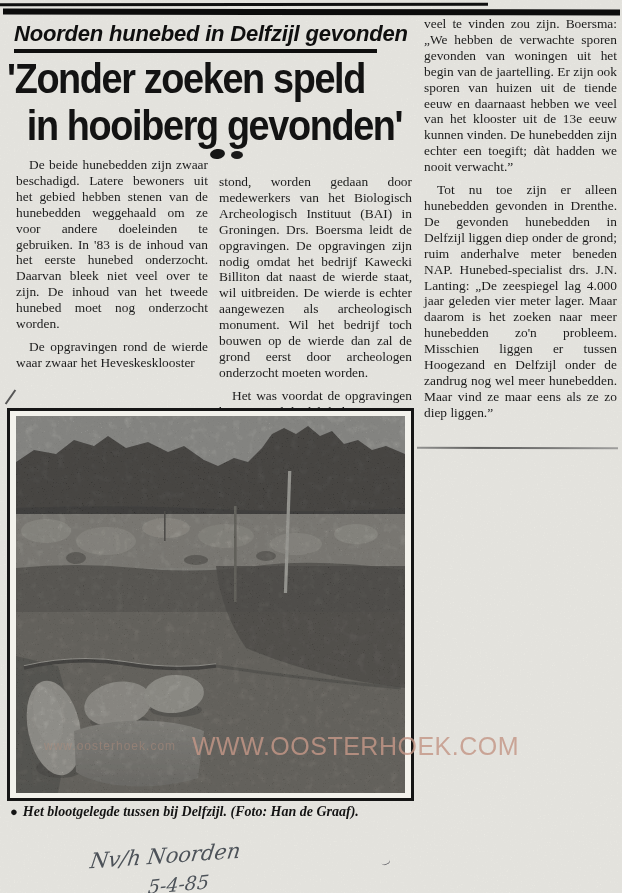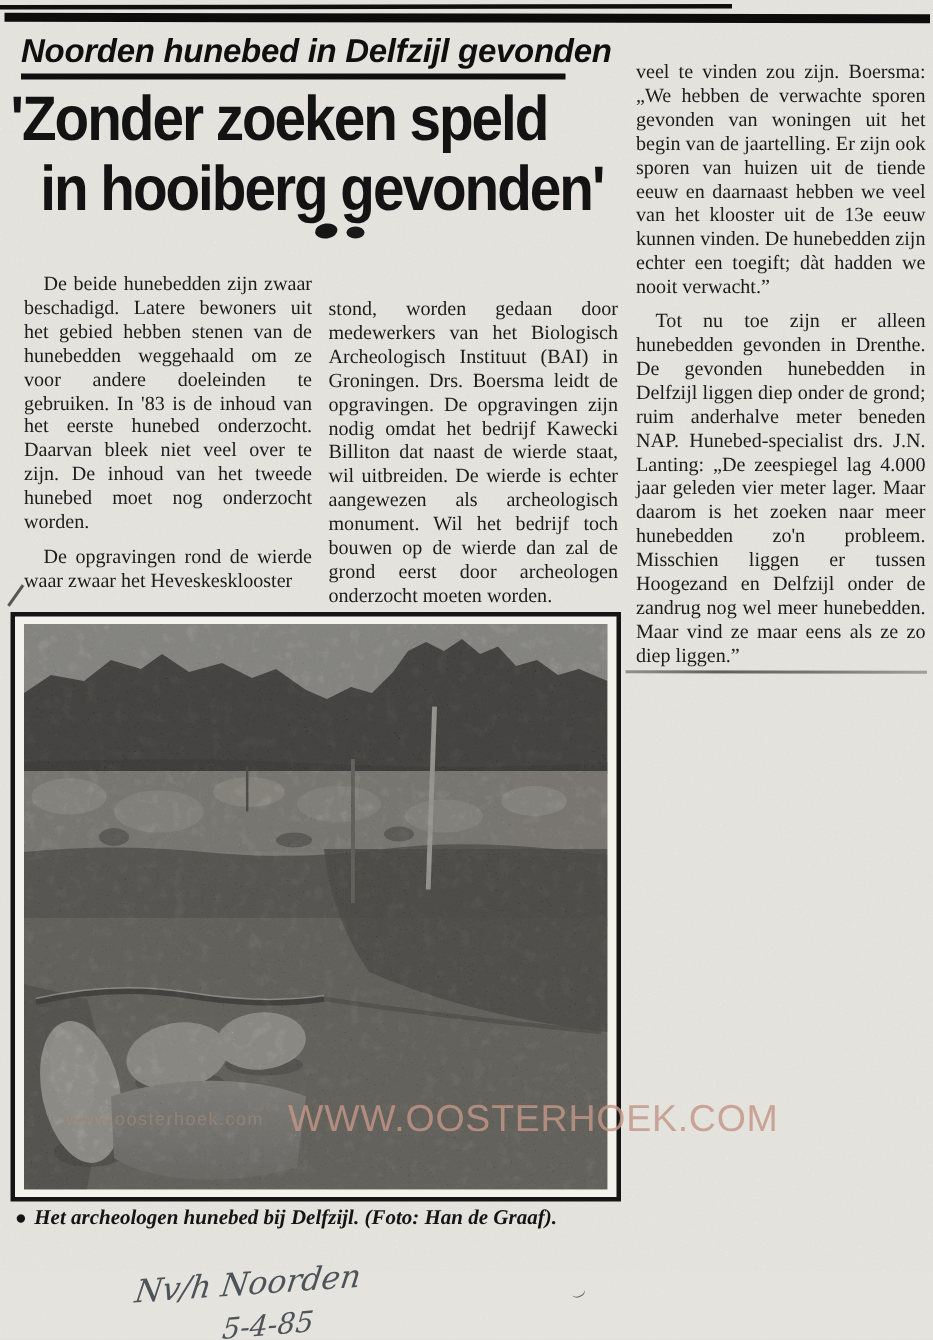--- a/index.html
+++ b/index.html
@@ -23,21 +23,20 @@
   .headline{
     left:7px;top:55px; font-family:"Liberation Sans",sans-serif; font-weight:bold;
     font-size:42px; line-height:47px; letter-spacing:-1.5px; color:#131313;
     transform:scaleX(.9); transform-origin:0 0; white-space:nowrap;
   }
   .headline .l2{margin-left:22px;}
   
   .col{
     font-size:13.4px; line-height:15.9px; text-align:justify; color:#1c1c1c;
     text-justify:inter-word;
-    margin-top:24px;
   }
   .col p{margin:0 0 7px 0;}
   .col p.ind{text-indent:13px;}
   .col-left{left:16px;top:157px;width:192px;}
   .col-mid{left:219px;top:174px;width:193px;}
   .col-right{left:424px;top:16px;width:193px;}
   
   .photo-figure{
     left:7px;top:408px;width:407px;height:393px;
     border:3px solid #151515; background:#f3f2ec; box-sizing:border-box;
@@ -183,21 +182,21 @@
         <rect width="389" height="377" filter="url(#gdark)" opacity="0.32"></rect>
         <rect width="389" height="377" filter="url(#glight)" opacity="0.22"></rect>
         <rect width="389" height="377" filter="url(#gcoarse)" opacity="0.18"></rect>
       </svg>
     </div>
   </figure>
 
   <div class="abs wm-small">www.oosterhoek.com</div>
   <div class="abs wm-large">WWW.OOSTERHOEK.COM</div>
 
-  <div class="abs caption"><span class="bullet">●</span><span>Het archeologen hunebed bij Delfzijl. (Foto: Han de Graaf).</span></div>
+  <div class="abs caption"><span class="bullet">●</span><span>Het blootgelegde tussen bij Delfzijl. (Foto: Han de Graaf).</span></div>
 
   <div class="abs rule-right"></div>
 
   <div class="abs hw hw1">Nv/h Noorden</div>
   <div class="abs hw hw2">5-4-85</div>
   <div class="abs pen-mark"></div>
 
 </div>
 
 </body></html>

